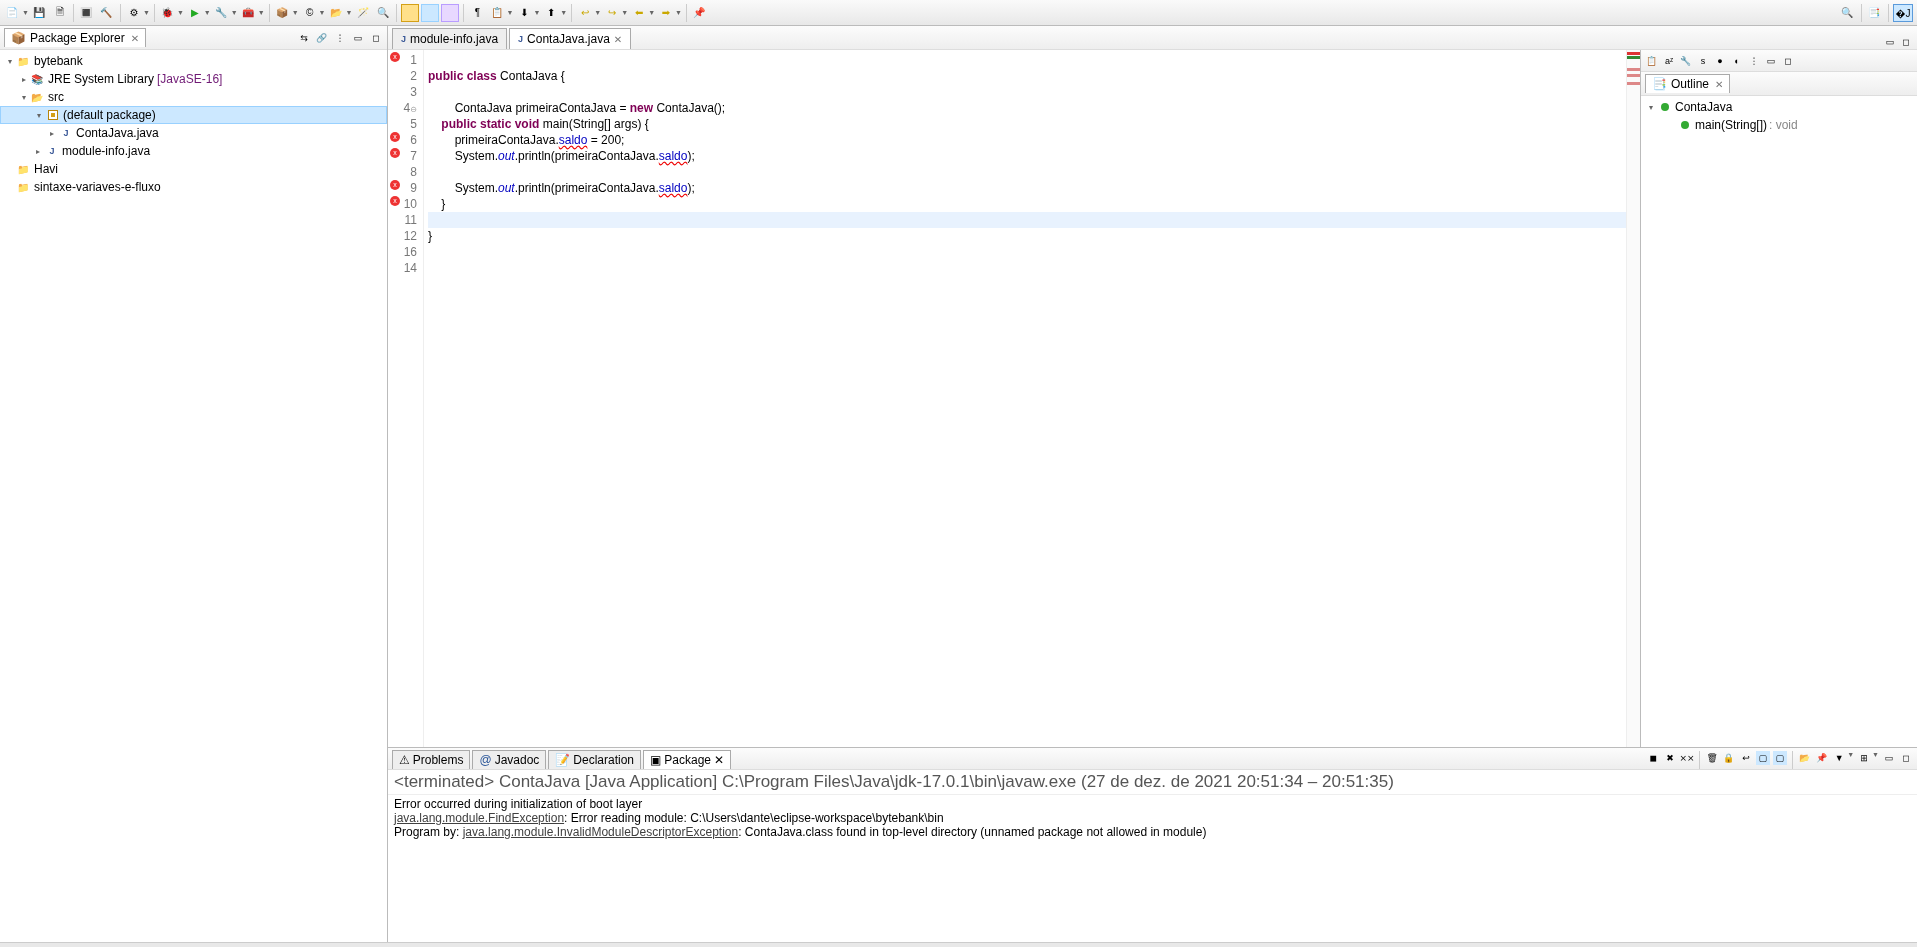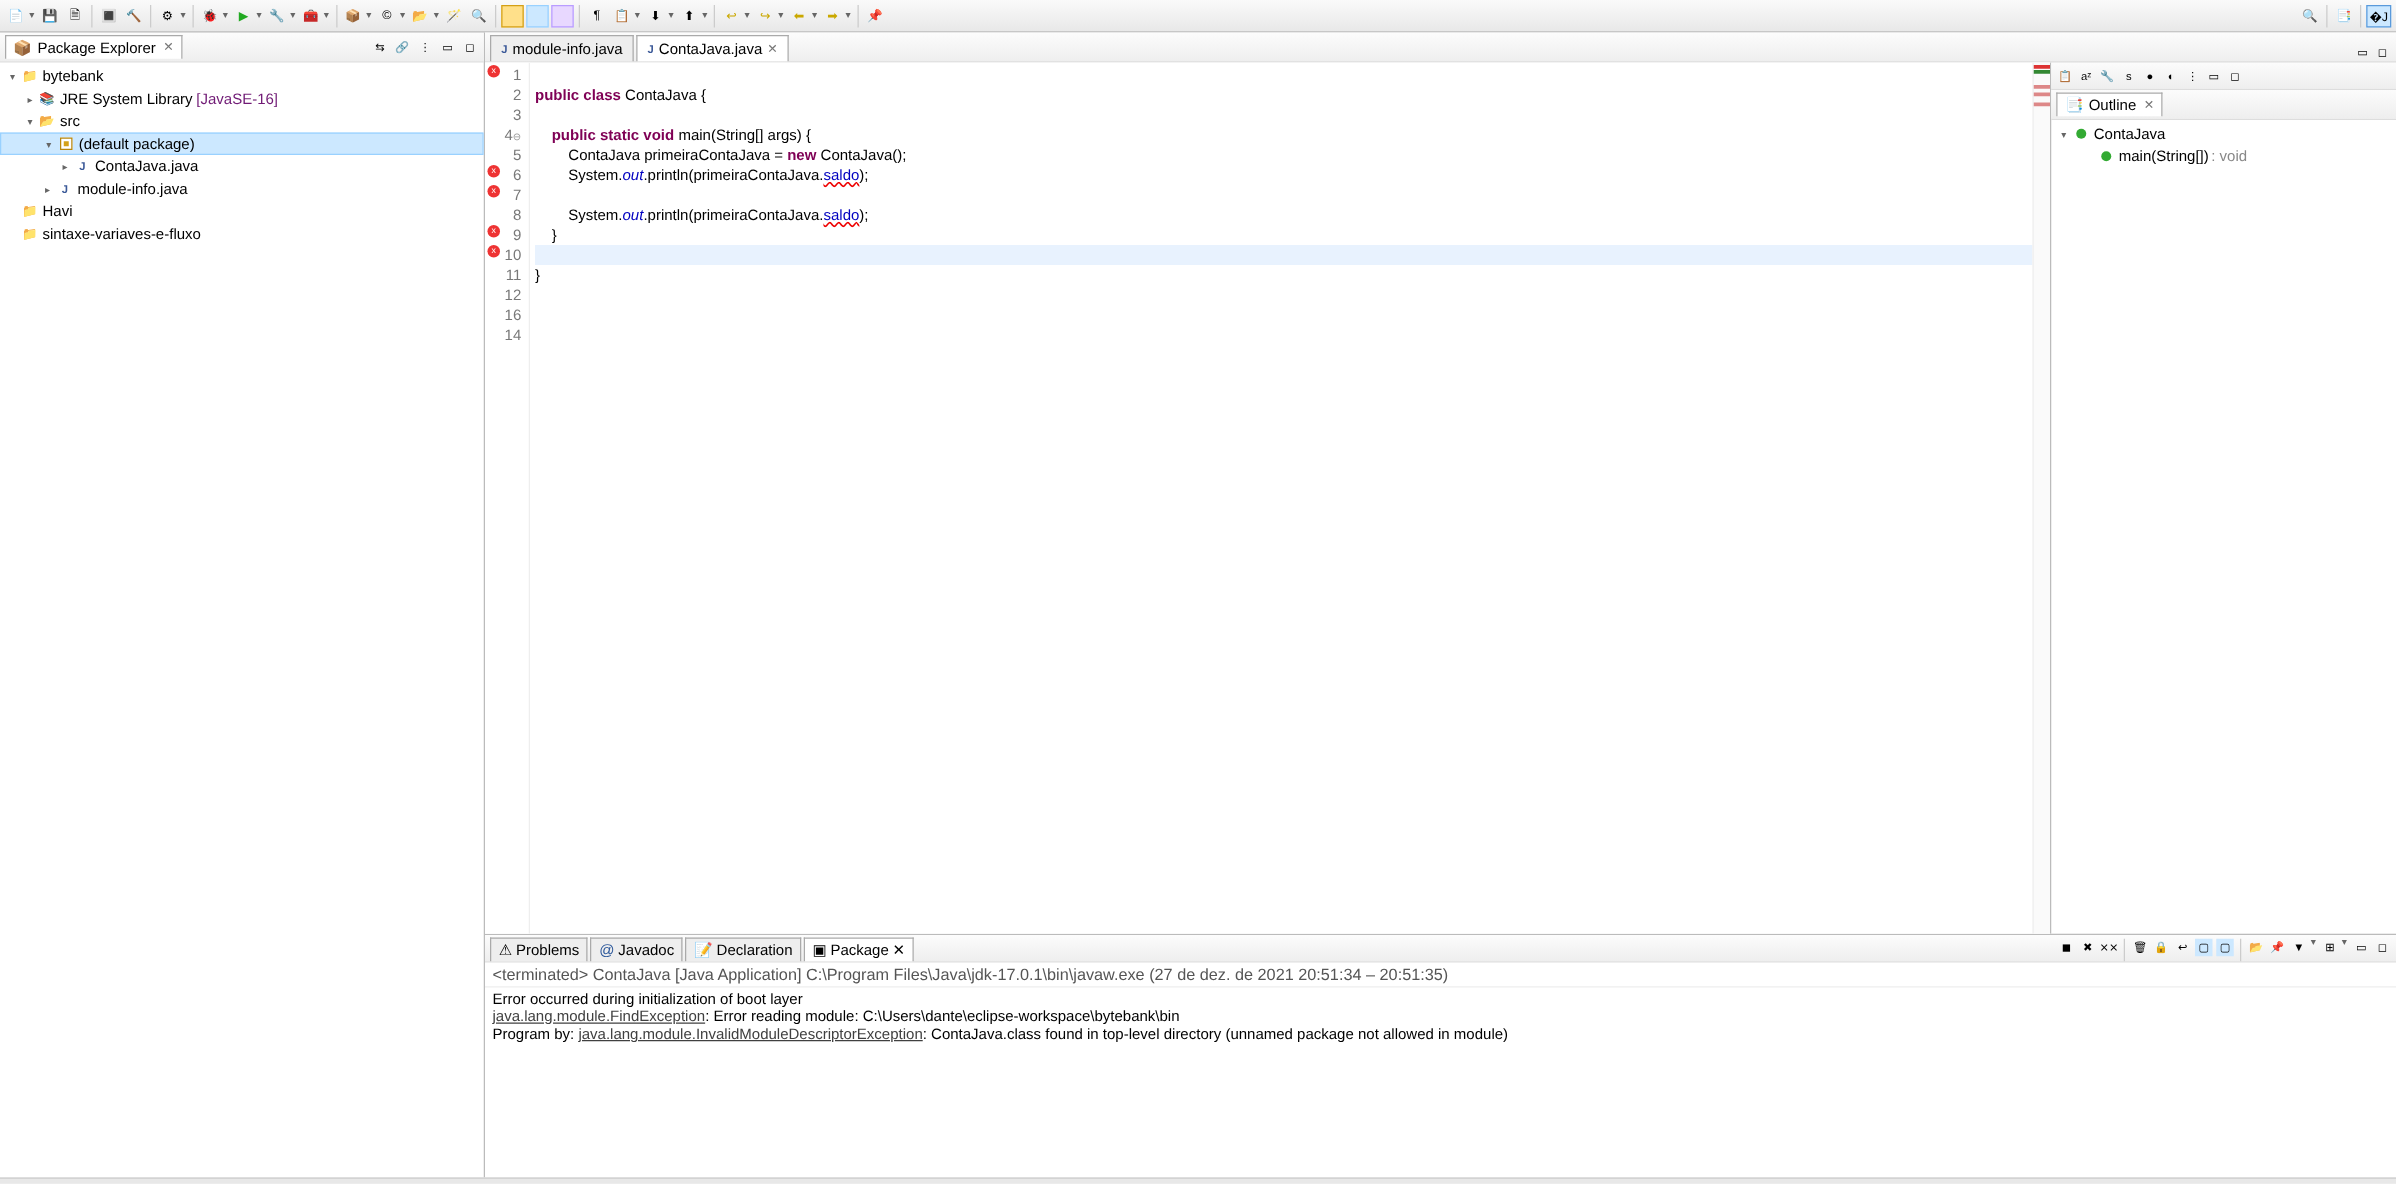--- a/index.html
+++ b/index.html
@@ -38,21 +38,21 @@
 .static-f { color:#0000c0; font-style:italic; }
 .err-underline { text-decoration-line:underline; text-decoration-style:wavy; text-decoration-color:#e00; }
 .overview { width:14px; background:#fafafa; border-left:1px solid #eee; position:relative; }
 .ov-mark { position:absolute; width:100%; height:3px; }
 .right-panel { width:277px; background:#fff; border-left:1px solid #bbb; display:flex; flex-direction:column; }
 .outline-toolbar { height:22px; background:linear-gradient(#fcfcfc,#eee); border-bottom:1px solid #ddd; display:flex; align-items:center; padding:0 4px; gap:3px; }
 .console-panel { height:195px; border-top:1px solid #bbb; background:#fff; display:flex; flex-direction:column; }
 .console-tabs { height:22px; background:linear-gradient(#fcfcfc,#eee); border-bottom:1px solid #ddd; display:flex; align-items:flex-end; padding:0 4px; position:relative; }
 .con-tab { display:flex; align-items:center; gap:3px; padding:2px 6px; background:#eee; border:1px solid #aaa; border-bottom:none; margin-right:2px; cursor:pointer; }
 .con-tab.active { background:#fff; }
-.console-status { padding:2px 6px; font-size:13px; color:#555; border-bottom:1px solid #eee; }
+.console-status { padding:2px 6px; font-size:17px; color:#555; border-bottom:1px solid #eee; }
 .console-body { flex:1; padding:2px 6px; font-family:Consolas,monospace; font-size:12px; overflow:auto; white-space:pre; }
 .console-body .link { color:#404040; text-decoration:underline; }
 .statusbar { height:5px; background:#e8e8e8; border-top:1px solid #ccc; }
 .pkg-icon { width:10px; height:10px; background:#fff; border:1px solid #b8860b; position:relative; }
 .pkg-icon::after{content:"";position:absolute;inset:2px;background:#d4a017;}
 .java-icon { color:#3b5998; font-weight:bold; font-size:9px; }
 .run-icon { color:#2a2; }
 .debug-icon { color:#2a7a2a; }
 .red-dot { width:8px; height:8px; background:#d33; border-radius:50%; }
 .green-dot { width:8px; height:8px; background:#3a3; border-radius:50%; }
@@ -217,22 +217,23 @@
           <div class="ln"><span class="err-mark">x</span><span>10</span></div>
           <div class="ln"><span>11</span></div>
           <div class="ln"><span>12</span></div>
           <div class="ln"><span>16</span></div>
           <div class="ln"><span>14</span></div>
         </div>
         <div class="code">
           <div class="line"></div>
           <div class="line"><span class="kw">public</span><span class="kw"> class</span><span> ContaJava {</span></div>
           <div class="line"></div>
+          <div class="line"><span>        ContaJava primeiraContaJava = </span><span class="kw">new</span><span> ContaJava();</span></div>
           <div class="line"><span class="kw">    public</span><span class="kw"> static</span><span class="kw"> void</span><span> main(String[] args) {</span></div>
-          <div class="line"><span>        ContaJava primeiraContaJava = </span><span class="kw">new</span><span> ContaJava();</span></div>
+          <div class="line"><span>        primeiraContaJava.</span><span class="field err-underline">saldo</span><span> = 200;</span></div>
           <div class="line"><span>        System.</span><span class="static-f">out</span><span>.println(primeiraContaJava.</span><span class="field err-underline">saldo</span><span>);</span></div>
           <div class="line"></div>
           <div class="line"><span>        System.</span><span class="static-f">out</span><span>.println(primeiraContaJava.</span><span class="field err-underline">saldo</span><span>);</span></div>
           <div class="line"><span>    }</span></div>
           <div class="line current"></div>
           <div class="line"><span>}</span></div>
           <div class="line"></div>
         </div>
         <div class="overview">
           <div class="ov-mark" style="top:2px;background:#d33"></div>

